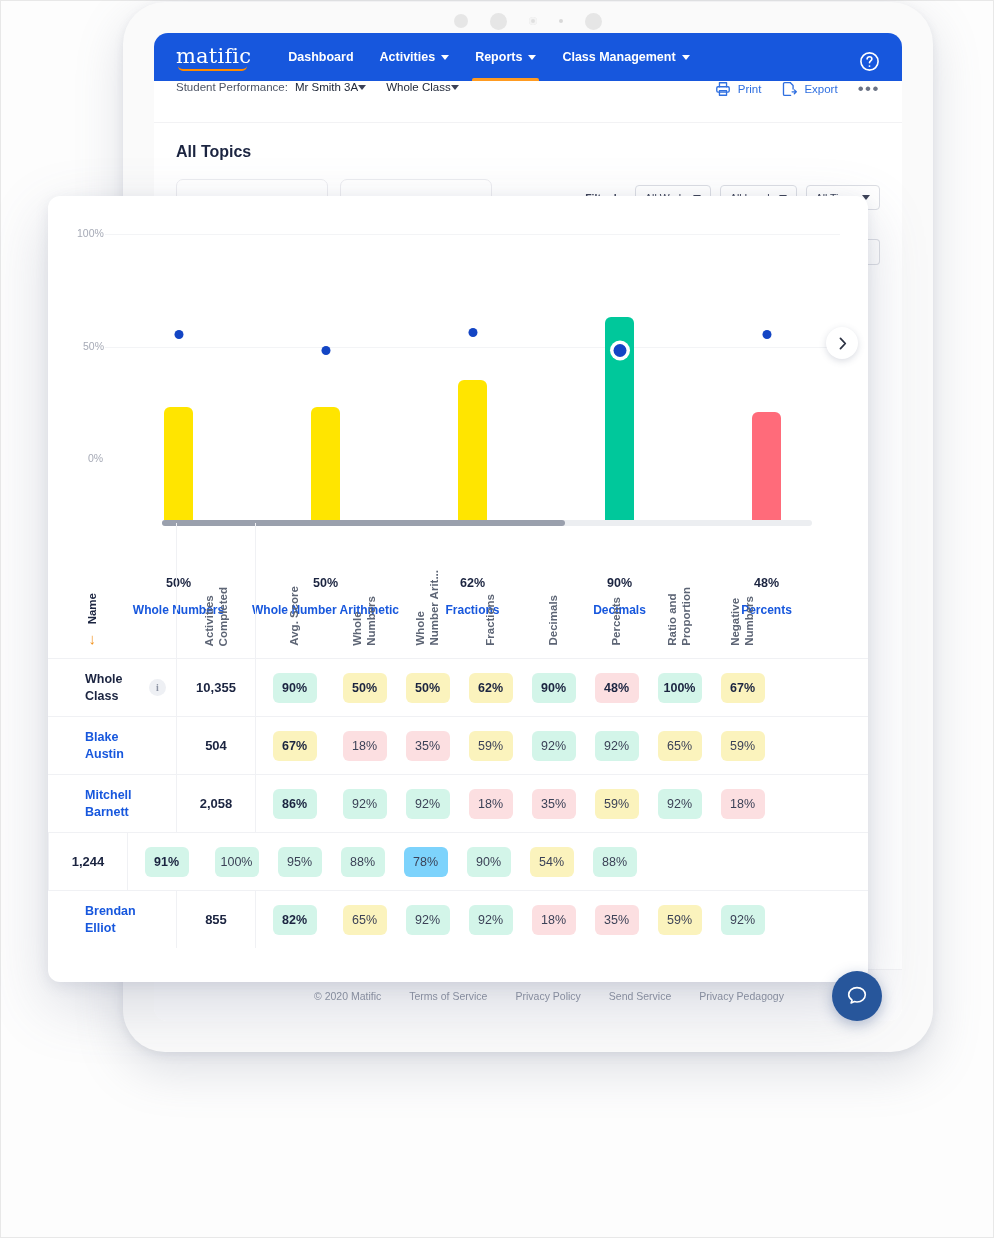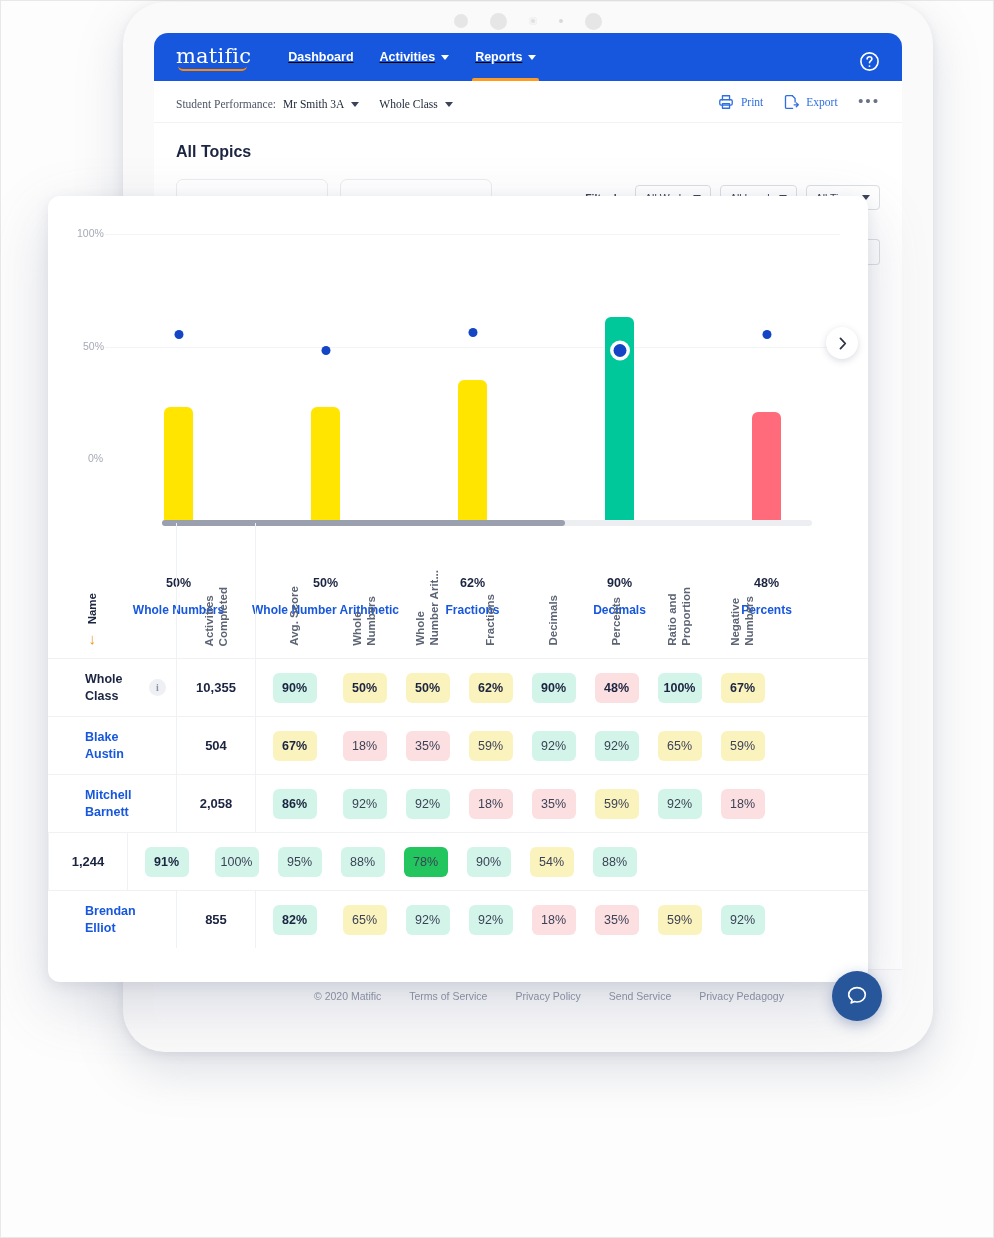--- a/index.html
+++ b/index.html
@@ -39,21 +39,21 @@
   }
   .logo{
     font-family:"DejaVu Serif", serif;font-size:21px;color:#ffffff;letter-spacing:.2px;
     position:relative;padding-bottom:3px;font-weight:400;
   }
   .logo .swish{
     position:absolute;left:2px;right:4px;bottom:0px;height:3px;
     border-radius:0 0 40px 40px;
     border-bottom:2px solid #ff8a00;
   }
-  .navlinks{display:flex;align-items:center;gap:0;margin-left:24px;height:48px;text-decoration:underline;}
+  .navlinks{display:flex;align-items:center;gap:0;margin-left:24px;height:48px;}
   .navlink{
     display:flex;align-items:center;gap:6px;color:#ffffff;font-size:12.5px;font-weight:bold;
     height:48px;padding:0 13px;box-sizing:border-box;position:relative;cursor:pointer;white-space:nowrap;
   }
   .navlink.active:after{
     content:"";position:absolute;left:10px;right:10px;bottom:0;height:3px;background:#ff9b21;border-radius:2px 2px 0 0;
   }
   .caret{width:0;height:0;border-left:4px solid transparent;border-right:4px solid transparent;border-top:5px solid #fff;display:inline-block;}
   .caret.dark{border-top-color:#3c4257;}
   .nav-right{margin-left:auto;display:flex;align-items:center;gap:4px;padding-right:16px;flex-direction:column;}
@@ -61,24 +61,24 @@
   .navicon svg{display:block;}
   .badge-dot{position:absolute;right:6px;top:5px;width:7px;height:7px;border-radius:50%;background:#ff8a00;}
   .avatar{
     width:26px;height:26px;border-radius:50%;background:#ffffff;color:#1757dd;
     font-size:10.5px;font-weight:bold;display:flex;align-items:center;justify-content:center;margin-left:6px;cursor:pointer;
   }
 
   
   .subbar{
     position:absolute;left:0;right:0;top:48px;height:42px;background:#fff;
-    display:flex;align-items:flex-end;padding:12px 22px;box-sizing:border-box;border-bottom:1px solid #f2f2f4;font-family:Liberation Serif, serif;
+    display:flex;align-items:flex-start;padding:0 22px;box-sizing:border-box;border-bottom:1px solid #f2f2f4;
   }
   .sp-label{font-size:11.5px;color:#4d5566;}
-  .sp-sel{display:flex;align-items:center;gap:7px;font-size:11.5px;color:#222a3b;margin-left:7px;cursor:pointer;}
+  .sp-sel{display:flex;align-items:center;font-size:11.5px;color:#222a3b;margin-left:7px;cursor:pointer;}
   .subbar-right{margin-left:auto;display:flex;align-items:center;gap:20px;}
   .act{display:flex;align-items:center;gap:7px;color:#2f6fe0;font-size:11.5px;cursor:pointer;}
   .dots{color:#6b7385;font-size:17px;letter-spacing:1.5px;cursor:pointer;line-height:8px;}
 
   
   .page{position:absolute;left:0;right:0;top:90px;bottom:0;background:#fff;}
   .page-title{position:absolute;left:22px;top:20px;font-size:16px;font-weight:bold;color:#1b2440;}
 
   .cards{position:absolute;left:22px;top:56px;display:flex;gap:12px;}
   .card{
@@ -210,20 +210,24 @@
             <span>Dashboard</span>
           </div>
           <div class="navlink">
             <span>Activities</span>
             <i class="caret"></i>
           </div>
           <div class="navlink active">
             <span>Reports</span>
             <i class="caret"></i>
           </div>
+          <div class="navlink">
+            <span>Class Management</span>
+            <i class="caret"></i>
+          </div>
         </div>
         <div class="nav-right">
           <div class="navicon">
             <svg width="21" height="19" viewBox="0 0 24 22" fill="none" stroke="#fff" stroke-width="1.7" stroke-linecap="round" stroke-linejoin="round">
               <circle cx="8" cy="6" r="3.3"></circle>
                 <path d="M2.2 19.5c0-3.4 2.6-6 5.8-6s5.8 2.6 5.8 6"></path>
               <circle cx="17.2" cy="7.6" r="2.6"></circle>
                 <path d="M13.6 19.5c0-2.9 1.7-5 3.6-5s3.6 1.6 3.6 4.2"></path>
             </svg>
           </div>
@@ -552,21 +556,21 @@
             <div class="cell c-topic">
               <div class="chip reg" style="background: rgb(211, 245, 233);">100%</div>
             </div>
             <div class="cell c-topic">
               <div class="chip reg" style="background: rgb(211, 245, 233);">95%</div>
             </div>
             <div class="cell c-topic">
               <div class="chip reg" style="background: rgb(211, 245, 233);">88%</div>
             </div>
             <div class="cell c-topic">
-              <div class="chip reg" style="background: #22c55e; text-align: center;">78%</div>
+              <div class="chip reg" style="background: #7dd3fc; text-align: center;">78%</div>
             </div>
             <div class="cell c-topic">
               <div class="chip reg" style="background: rgb(211, 245, 233);">90%</div>
             </div>
             <div class="cell c-topic">
               <div class="chip reg" style="background: rgb(251, 243, 189);">54%</div>
             </div>
             <div class="cell c-topic">
               <div class="chip reg" style="background: rgb(211, 245, 233);">88%</div>
             </div>

